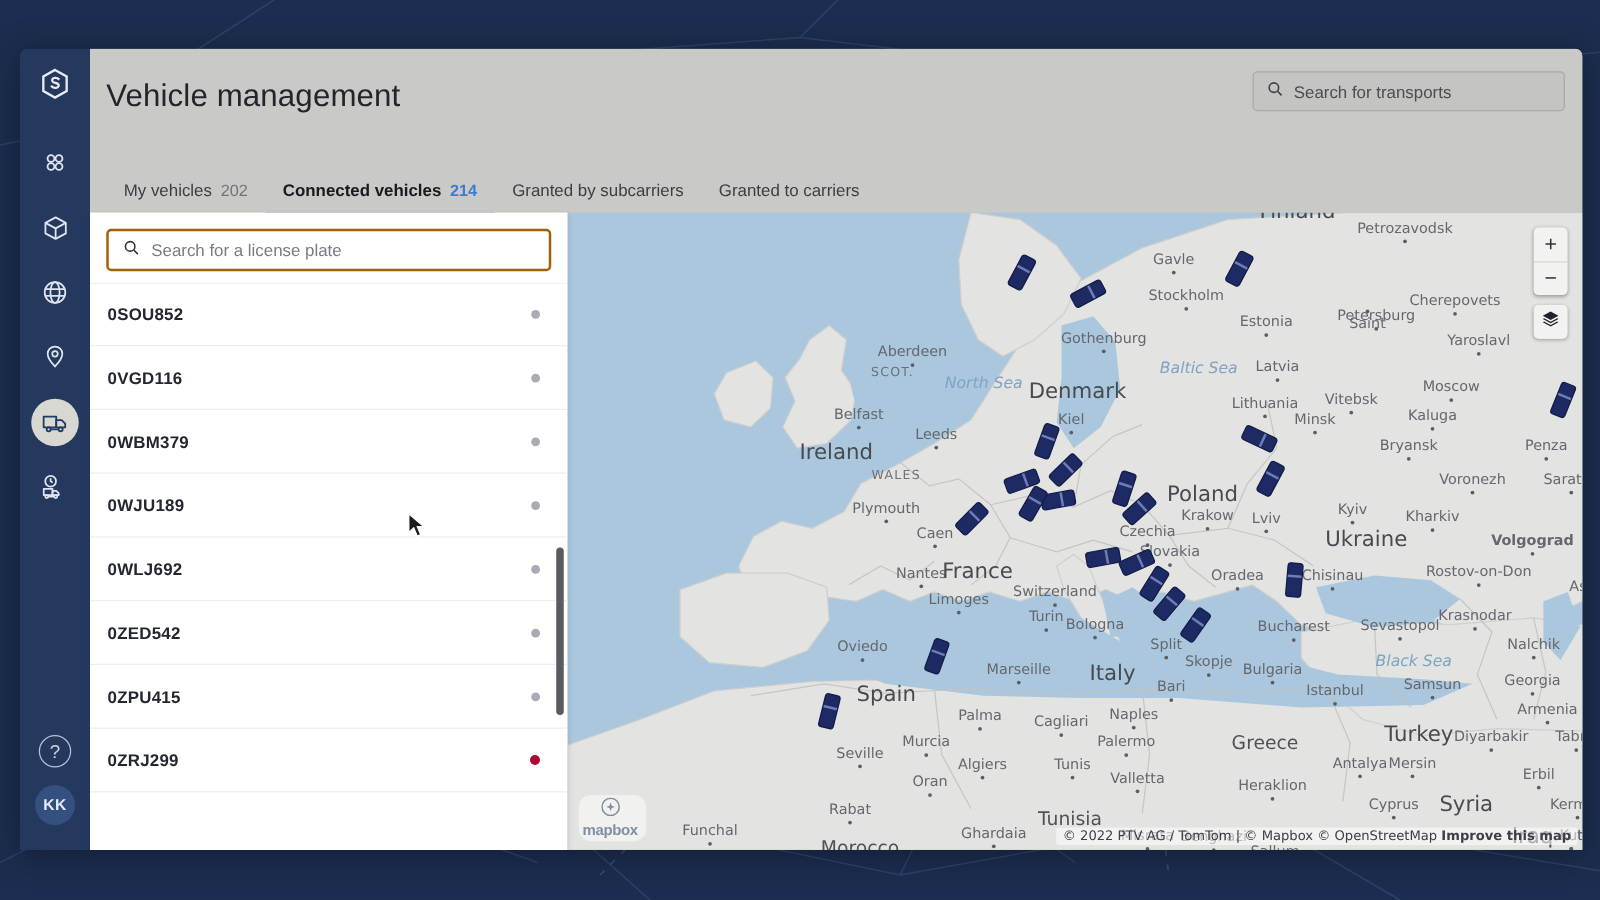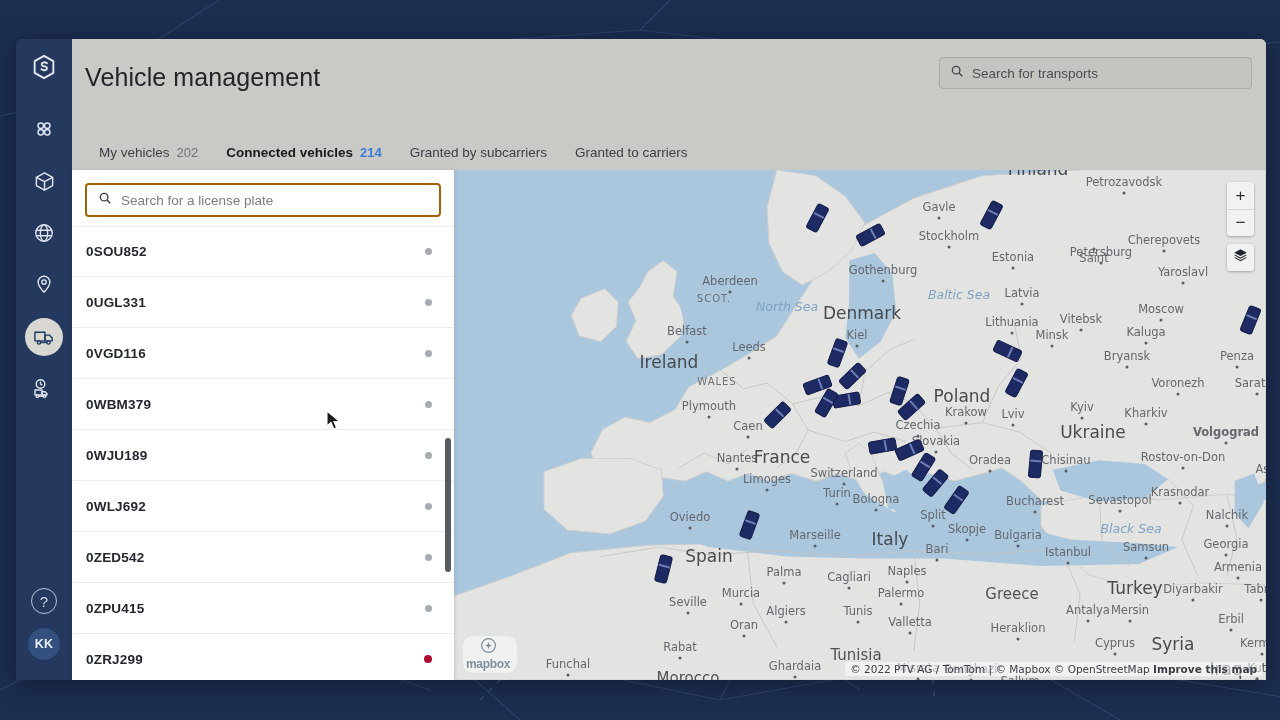--- a/index.html
+++ b/index.html
@@ -86,21 +86,21 @@
   }
   #page-title {
     position: absolute;
     left: 13px; top: 24px;
     font-size: 25px; font-weight: 400; color: #23252a;
     letter-spacing: .1px;
   }
   #transport-search {
     position: absolute;
     right: 14px; top: 18px;
-    width: 313px; height: 32px;
+    width: 250px; height: 32px;
     background: #c4c4c1;
     border: 1px solid #a9a9a6;
     border-radius: 4px;
     display: flex; align-items: center;
     padding: 0 10px;
     gap: 8px;
     cursor: text;
   }
   #transport-search .ph { font-size: 13.5px; color: #4b4d52; }
 
@@ -407,24 +407,20 @@
                   <path d="M15.5 15.5 21 21"></path>
               </svg>
             </span>
             <span class="ph">Search for a license plate</span>
           </div>
         </div>
 
         <div id="plate-list">
             <div class="plate-row">
               <span class="plate-name">0SOU852</span>
-              <span class="plate-dot"></span>
-            </div>
-            <div class="plate-row">
-              <span class="plate-name">0UGL331</span>
               <span class="plate-dot"></span>
             </div>
             <div class="plate-row">
               <span class="plate-name">0VGD116</span>
               <span class="plate-dot"></span>
             </div>
             <div class="plate-row">
               <span class="plate-name">0WBM379</span>
               <span class="plate-dot"></span>
             </div>

